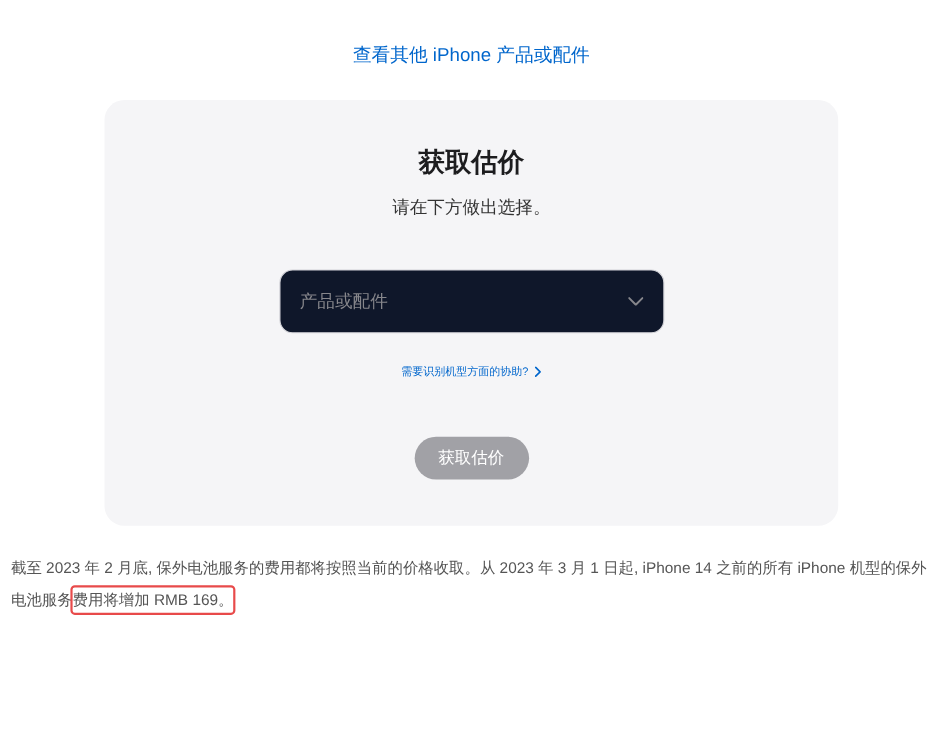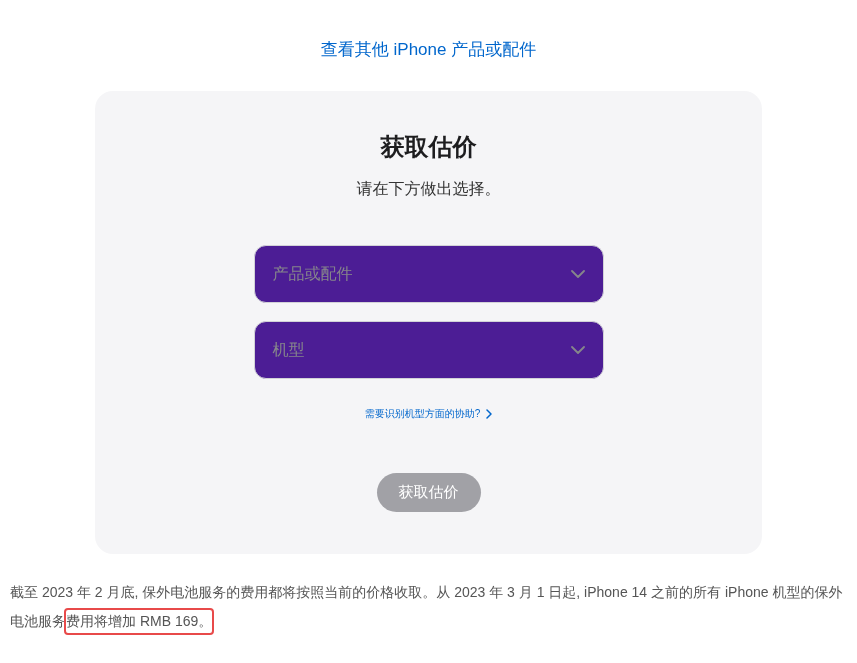--- a/index.html
+++ b/index.html
@@ -41,21 +41,21 @@
     .card-subtitle {
       font-size: 16px;
       color: #333;
       margin-bottom: 45px;
       font-family: Liberation Serif, serif;
     }
     .select-box {
       width: 350px;
       height: 58px;
       margin: 0 auto 18px auto;
-      background: #4c1d95;
+      background: #0f172a;
       border: 1px solid #d2d2d7;
       border-radius: 12px;
       display: flex;
       align-items: center;
       justify-content: space-between;
       padding: 0 18px;
       cursor: pointer;
       position: relative;
     }
     .select-box:last-of-type {
@@ -133,26 +133,20 @@
   <h2 class="card-title">获取估价</h2>
   <p class="card-subtitle">请在下方做出选择。</p>
 
   <div class="select-box">
     <span class="select-placeholder">产品或配件</span>
     <svg class="chevron-icon" viewBox="0 0 14 8" fill="none">
       <path d="M1 1L7 7L13 1" stroke="currentColor" stroke-width="1.8" stroke-linecap="round" stroke-linejoin="round"></path>
     </svg>
   </div>
 
-  <div class="select-box">
-    <span class="select-placeholder">机型</span>
-    <svg class="chevron-icon" viewBox="0 0 14 8" fill="none">
-      <path d="M1 1L7 7L13 1" stroke="currentColor" stroke-width="1.8" stroke-linecap="round" stroke-linejoin="round"></path>
-    </svg>
-  </div>
 
   <a class="help-link">
     <span>需要识别机型方面的协助?</span>
     <svg viewBox="0 0 6 10" fill="none">
       <path d="M1 1L5 5L1 9" stroke="#0066cc" stroke-width="1.5" stroke-linecap="round" stroke-linejoin="round"></path>
     </svg>
   </a>
 
   <div>
     <button class="submit-button">获取估价</button>

